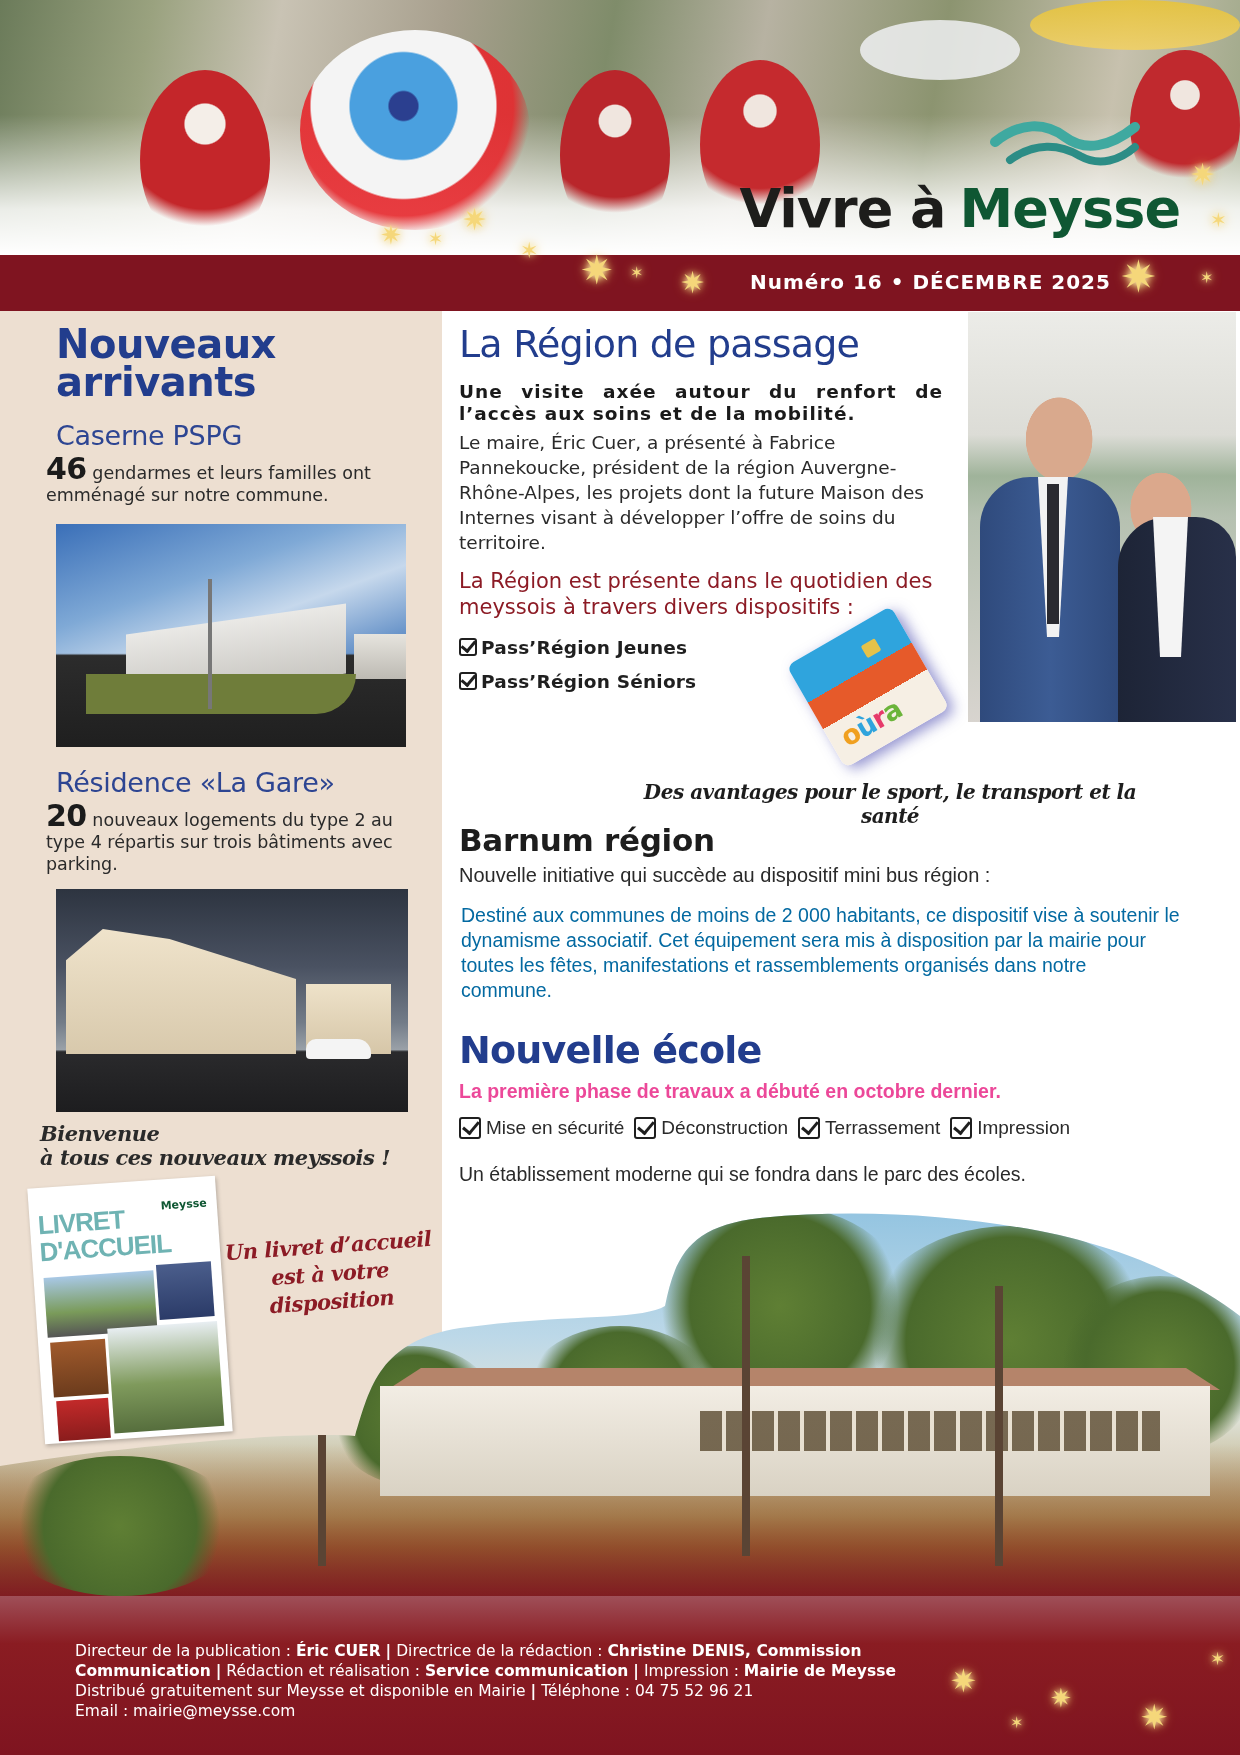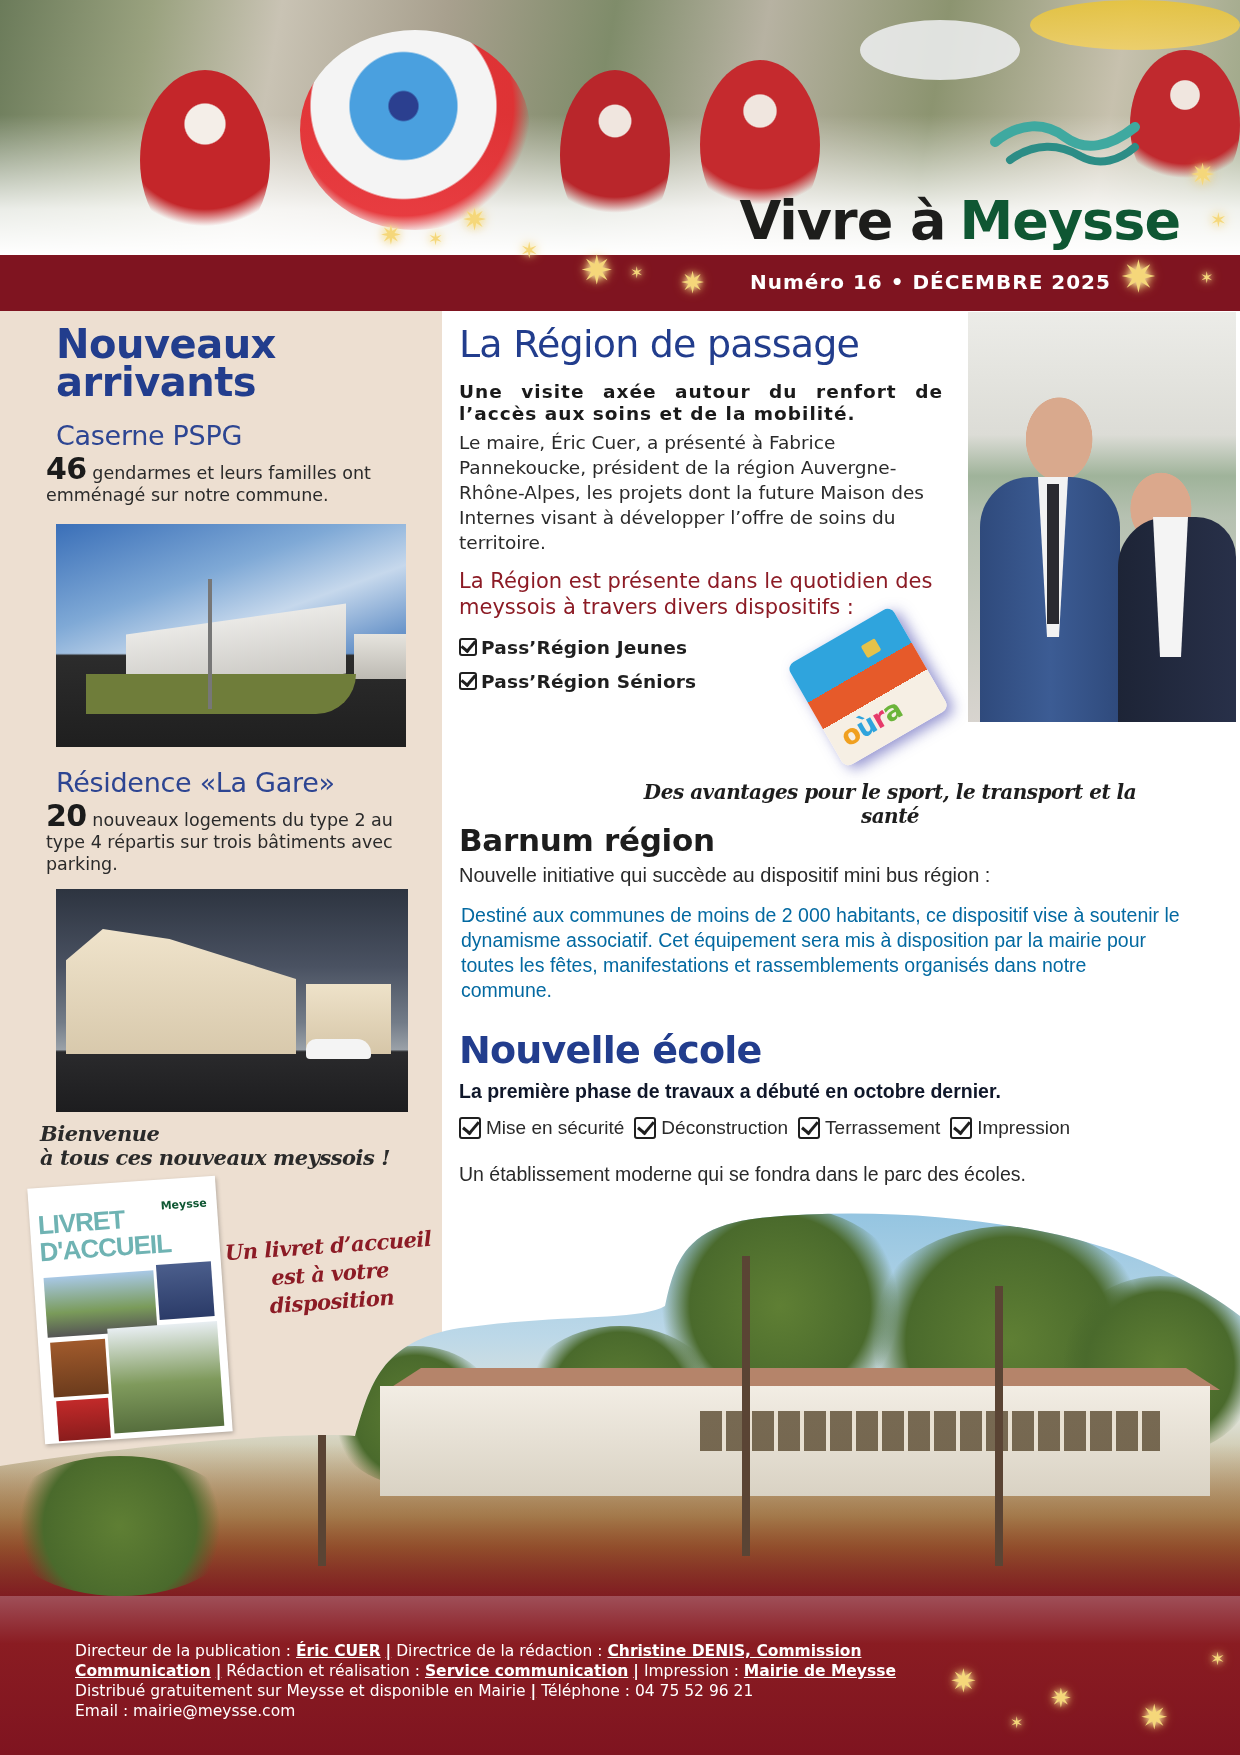--- a/index.html
+++ b/index.html
@@ -18,21 +18,21 @@
   .santa2 { left: 560px; top: 70px; width: 110px; height: 170px; background: radial-gradient(circle at 50% 30%, #f0e6df 0 12%, #b9262b 13% 58%, rgba(185,38,43,0) 70%); }
   .santa3 { left: 700px; top: 60px; width: 120px; height: 170px; background: radial-gradient(circle at 50% 30%, #f0e6df 0 12%, #c52a2e 13% 58%, rgba(197,42,46,0) 70%); }
   .santa4 { left: 1130px; top: 50px; width: 110px; height: 150px; background: radial-gradient(circle at 50% 30%, #f0e6df 0 12%, #c0292e 13% 58%, rgba(192,41,46,0) 70%); }
   .mascot { left: 300px; top: 30px; width: 230px; height: 200px; background: radial-gradient(circle at 45% 38%, #2b3f8f 0 8%, #4aa0df 9% 30%, #f4f4f4 31% 52%, rgba(230,40,45,.9) 53% 62%, rgba(230,40,45,0) 72%); }
   .tent { left: 860px; top: 20px; width: 160px; height: 60px; border-radius: 6px 6px 0 0; background: #eef0f2; opacity: .85; }
   .tent2 { left: 1030px; top: 0px; width: 210px; height: 50px; border-radius: 0; background: linear-gradient(#e7c33a, #f0d066); opacity: .9; }
   .wave-logo { position: absolute; left: 990px; top: 112px; width: 150px; height: 60px; }
 
   .title {
     position: absolute; right: 60px; top: 182px; font-family: "DejaVu Sans", sans-serif; font-weight: bold;
-    font-size: 54px; letter-spacing: -1px; line-height: 1; margin-top: 12px;
+    font-size: 54px; letter-spacing: -1px; line-height: 1;
   }
   .title .t1 { color: #1d1d1b; }
   .title .t2 { color: #0f5733; margin-left: 14px; }
 
   .issue-band {
     position: absolute; left: 0; top: 255px; width: 1240px; height: 56px; background: #7f1420;
   }
   .issue-band .issue {
     position: absolute; left: 750px; top: 15px; color: #fff; font-weight: bold; font-size: 20px; letter-spacing: 1px;
     font-family: "DejaVu Sans", sans-serif;
@@ -123,21 +123,21 @@
   .photo-visit .suit2 { position: absolute; left: 150px; top: 205px; width: 118px; height: 205px; background: linear-gradient(90deg, #1d2436, #283049); border-radius: 50px 40px 0 0; }
   .photo-visit .shirt2 { position: absolute; left: 185px; top: 205px; width: 35px; height: 140px; background: #f4f4f4; clip-path: polygon(0 0,100% 0,80% 100%,20% 100%); }
 
   .tagline { position: absolute; left: 620px; top: 780px; width: 540px; text-align: center; font-size: 20px; color: #1d1d1d; }
 
   .h-barnum { position: absolute; left: 459px; top: 822px; font-weight: bold; font-size: 31px; color: #1d1d1d; letter-spacing: -0.3px; }
   .barnum-intro { position: absolute; left: 459px; top: 864px; width: 720px; font-size: 20px; color: #2a2a2a; font-family: "Liberation Sans", sans-serif; }
   .barnum-body { position: absolute; left: 461px; top: 903px; width: 720px; font-size: 19.5px; line-height: 25px; color: #0369a1; font-family: "Liberation Sans", sans-serif; }
 
   .h-ecole { position: absolute; left: 459px; top: 1028px; color: #223d8d; font-weight: bold; font-size: 38px; letter-spacing: -0.8px; }
-  .ecole-lead { position: absolute; left: 459px; top: 1080px; font-weight: bold; font-size: 19.5px; color: #0f172a; font-family: "Liberation Sans", sans-serif; }
+  .ecole-lead { position: absolute; left: 459px; top: 1080px; font-weight: bold; font-size: 19.5px; color: #ec4899; font-family: "Liberation Sans", sans-serif; }
   .ecole-steps { position: absolute; left: 459px; top: 1117px; display: flex; font-size: 19px; color: #2a2a2a; font-family: "Liberation Sans", sans-serif; }
   .ecole-steps .step { display: flex; align-items: center; margin-right: 10px; }
   .ecole-steps .chk { width: 22px; height: 22px; margin-right: 5px; }
   .ecole-steps .chk::after { left: 5px; top: -1px; width: 7px; height: 13px; }
   .ecole-note { position: absolute; left: 459px; top: 1163px; font-size: 19.5px; color: #2a2a2a; font-family: "Liberation Sans", sans-serif; }
 
   
   .school {
     position: absolute; left: 0; top: 1196px; width: 1240px; height: 400px; overflow: hidden;
     clip-path: path('M 0 270 C 120 250, 300 235, 355 240 C 370 190, 380 145, 460 132 C 560 118, 640 125, 665 110 C 675 60, 690 30, 760 22 C 860 12, 960 20, 1040 35 C 1140 55, 1200 90, 1240 120 L 1240 400 L 0 400 Z');
@@ -150,21 +150,21 @@
   .school .roof { position: absolute; left: 370px; top: 172px; width: 850px; height: 22px; background: #b5846a; clip-path: polygon(2% 100%, 6% 0, 96% 0, 100% 100%); }
   .school .windows { position: absolute; left: 700px; top: 215px; width: 460px; height: 40px; background: repeating-linear-gradient(90deg, #5a4a30 0 22px, #e8e0d0 22px 26px); opacity: .8; }
   .school .trunk { position: absolute; width: 8px; background: #5a4434; }
 
   
   .footer {
     position: absolute; left: 0; top: 1596px; width: 1240px; height: 159px;
     background: linear-gradient(to bottom, rgba(127,20,32,.75) 0%, #8a1c22 30%, #7f1420 100%);
   }
   .footer-text { position: absolute; left: 75px; top: 1641px; width: 880px; color: #fff; font-size: 15.5px; line-height: 20px; }
-  .footer-text b { font-weight: bold; text-decoration: underline; }
+  .footer-text b { font-weight: bold; }
 </style>
 </head>
 <body>
 
 <div class="hero">
   <div class="blob tent"></div>
   <div class="blob tent2"></div>
   <div class="blob santa1"></div>
   <div class="blob mascot"></div>
   <div class="blob santa2"></div>

